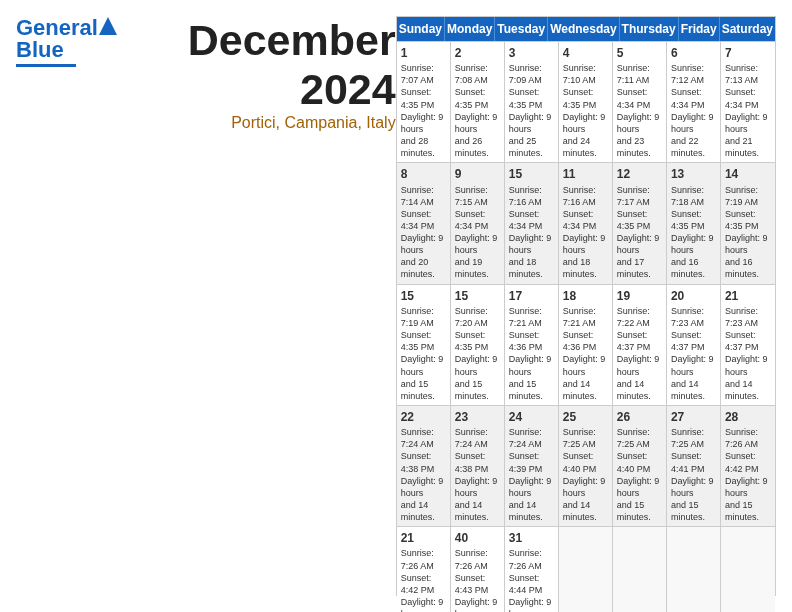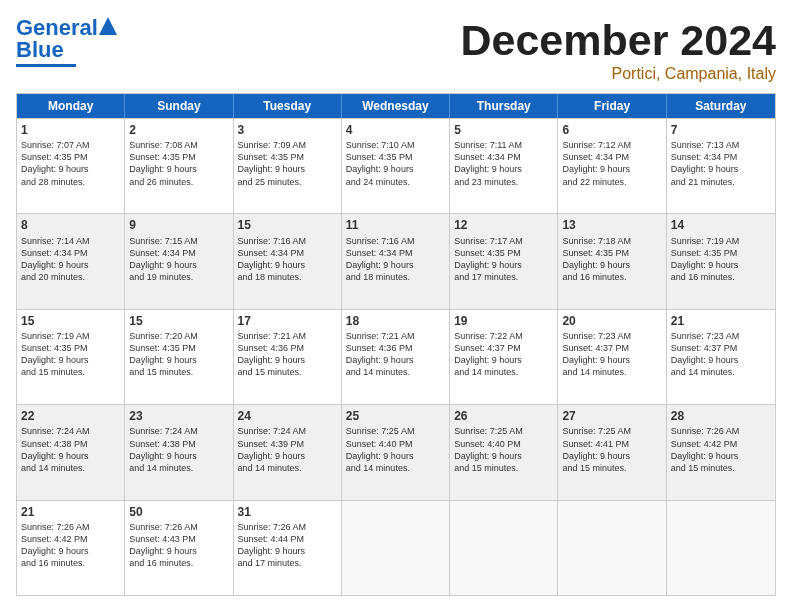--- a/index.html
+++ b/index.html
@@ -8,21 +8,21 @@
       height: 612px;
       font-family: Arial, sans-serif;
       background: #fff;
       overflow: hidden;
     }
     .page {
       width: 792px;
       height: 612px;
       padding: 16px;
       display: flex;
-      flex-direction: column;
+      flex-direction: row;
     }
     .header {
       display: flex;
       justify-content: space-between;
       align-items: flex-start;
       margin-bottom: 10px;
     }
     .logo {
       display: flex;
       flex-direction: column;
@@ -131,22 +131,22 @@
       <div class="logo-line"></div>
     </div>
     <div class="title-area">
       <div class="month-title">December 2024</div>
       <div class="subtitle">Portici, Campania, Italy</div>
     </div>
   </div>
 
   <div class="calendar">
     <div class="cal-header">
-    <div class="cal-header-cell">Monday</div>
-        <div class="cal-header-cell">Sunday</div>
+    <div class="cal-header-cell">Sunday</div>
+        <div class="cal-header-cell">Monday</div>
         <div class="cal-header-cell">Tuesday</div>
         <div class="cal-header-cell">Wednesday</div>
         <div class="cal-header-cell">Thursday</div>
         <div class="cal-header-cell">Friday</div>
         <div class="cal-header-cell">Saturday</div>
       </div>
     <div class="cal-body">
     <div class="cal-row">
           <div class="cal-cell">
             <span class="day-num">1</span>
@@ -353,21 +353,21 @@
         </div>
         <div class="cal-row">
           <div class="cal-cell">
             <span class="day-num">21</span>
             <div class="cell-text">Sunrise: 7:26 AM</div>
             <div class="cell-text">Sunset: 4:42 PM</div>
             <div class="cell-text">Daylight: 9 hours</div>
             <div class="cell-text">and 16 minutes.</div>
           </div>
           <div class="cal-cell">
-            <span class="day-num">50</span>
+            <span class="day-num">40</span>
             <div class="cell-text">Sunrise: 7:26 AM</div>
             <div class="cell-text">Sunset: 4:43 PM</div>
             <div class="cell-text">Daylight: 9 hours</div>
             <div class="cell-text">and 16 minutes.</div>
           </div>
           <div class="cal-cell">
             <span class="day-num">31</span>
             <div class="cell-text">Sunrise: 7:26 AM</div>
             <div class="cell-text">Sunset: 4:44 PM</div>
             <div class="cell-text">Daylight: 9 hours</div>

